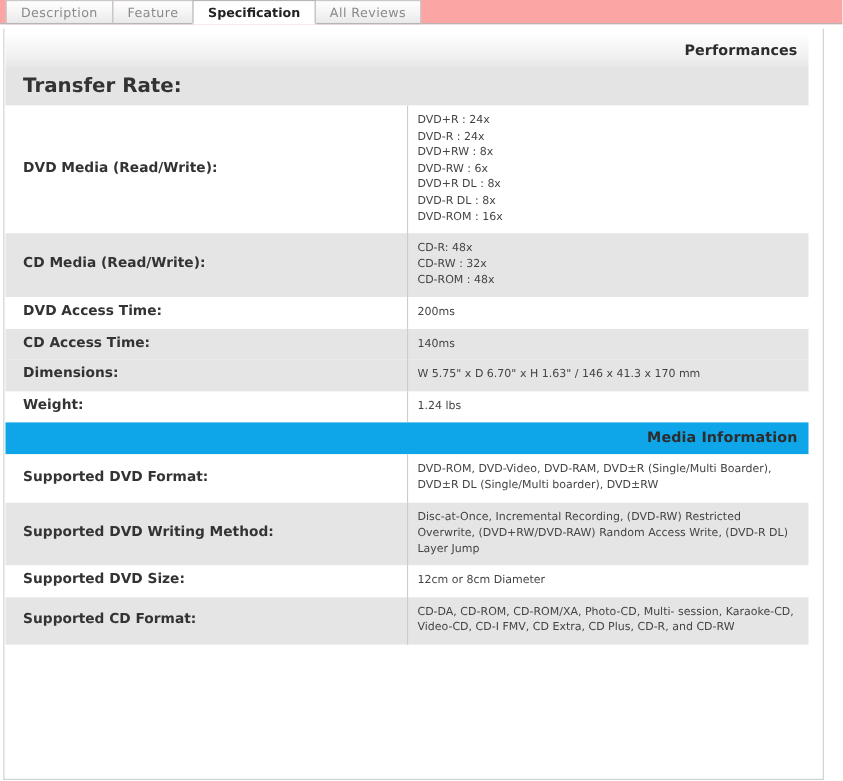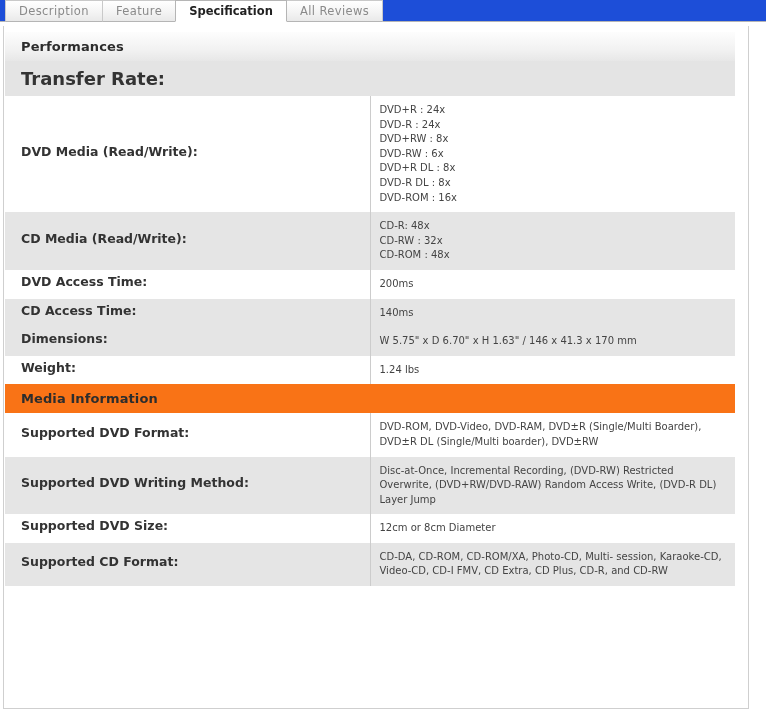--- a/index.html
+++ b/index.html
@@ -10,21 +10,21 @@
     font-family: "DejaVu Sans", "Liberation Sans", sans-serif;
     color: #333333;
     overflow: hidden;
   }
 
   
   .tabstrip {
     position: relative;
     height: 22px;
     padding-left: 5px;
-    background: #1d4ed8;
+    background: #fca5a5;
   }
   .tabstrip-underline {
     position: absolute;
     left: 0; right: 0; bottom: 0;
     height: 1px;
     background: #b5b5b5;
   }
   .tab {
     position: relative;
     display: inline-block;
@@ -92,25 +92,26 @@
   tr.shaded .lbl, tr.shaded .val { background: #e5e5e5; }
   tr.plain  .lbl, tr.plain  .val { background: #ffffff; }
 
   
   td.section {
     padding: 7px 10px 7px 16px;
     font-size: 13px;
     font-weight: bold;
     color: #2d2d2d;
     letter-spacing: .1px;
+    text-align: right;
   }
   td.section.grad {
     background: linear-gradient(to bottom, #fdfdfd 0%, #f2f2f2 60%, #e7e7e7 100%);
   }
-  td.section.flat { background: #f97316; }
+  td.section.flat { background: #0ea5e9; }
 
   
   td.subhead {
     padding: 7px 10px 7px 16px;
     font-size: 18px;
     font-weight: bold;
     color: #333333;
     background: #e4e4e4;
   }
 </style>

